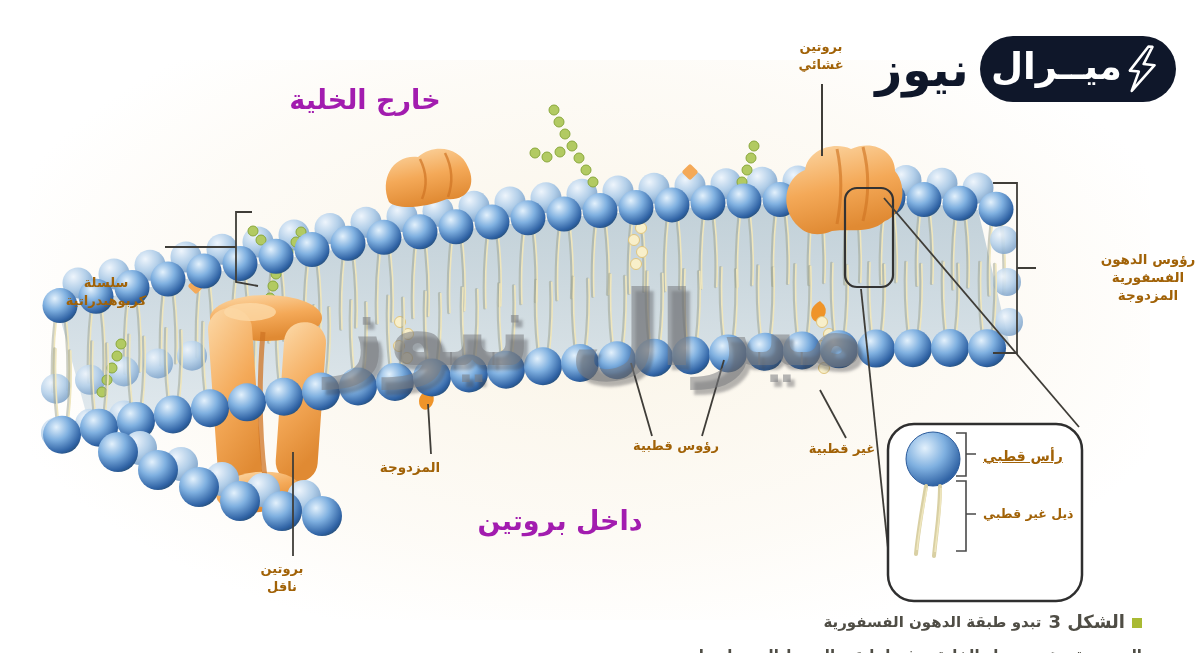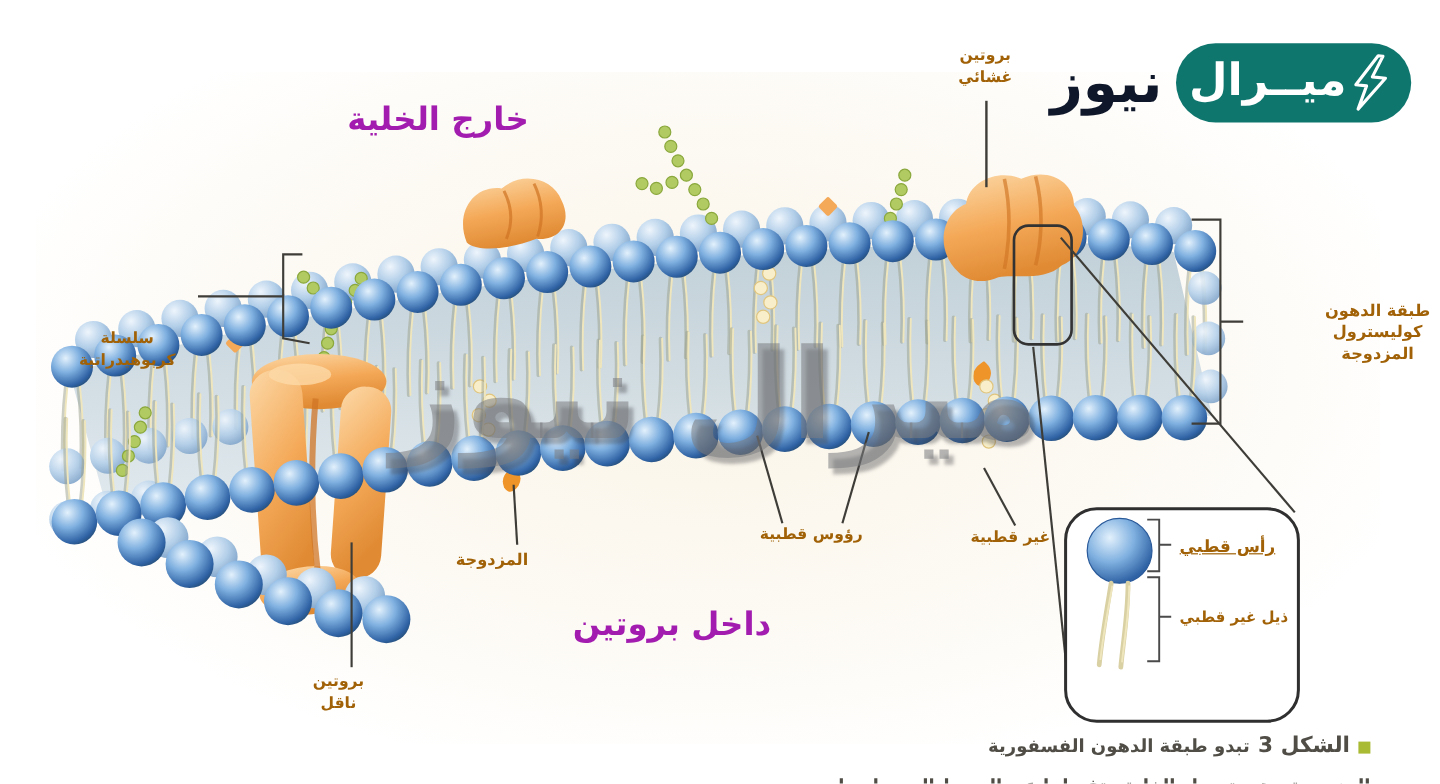--- a/index.html
+++ b/index.html
@@ -482,30 +482,30 @@
     <path d="M956,433 L966,433 L966,476 L956,476 M966,454 L976,454" stroke="#4a4a4a" stroke-width="1.6" fill="none"></path>
     <path d="M956,481 L966,481 L966,551 L956,551 M966,514 L976,514" stroke="#4a4a4a" stroke-width="1.6" fill="none"></path>
   </svg>
 
 <div id="watermark">ميرال نيوز</div>
 
 <div class="lbl lbl-big" style="left:255px;top:82px;width:220px;">خارج الخلية</div>
 <div class="lbl lbl-big" style="left:468px;top:503px;width:184px;">داخل بروتين</div>
 <div class="lbl lbl-sm" style="left:789px;top:38px;width:64px;">بروتين غشائي</div>
 <div class="lbl lbl-sm" style="left:52px;top:226px;width:108px;margin-top:48px;">سلسلة كربوهيدراتية</div>
-<div class="lbl lbl-sm" style="left:1100px;top:250px;width:96px;font-size:13.5px;">طبقة الدهون كوليسترول المزدوجة</div>
+<div class="lbl lbl-sm" style="left:1100px;top:250px;width:96px;font-size:13.5px;">رؤوس الدهون الفسفورية المزدوجة</div>
 <div class="lbl lbl-sm" style="left:362px;top:458px;width:96px;font-size:13.5px;">المزدوجة</div>
 <div class="lbl lbl-sm" style="left:628px;top:437px;width:96px;">رؤوس قطبية</div>
 <div class="lbl lbl-sm" style="left:800px;top:440px;width:84px;">غير قطبية</div>
 <div class="lbl lbl-sm" style="left:252px;top:560px;width:60px;">بروتين ناقل</div>
 <div class="lbl lbl-sm" style="left:983px;top:447px;width:92px;text-align:left;font-size:14px;text-decoration:underline;">رأس قطبي</div>
 <div class="lbl lbl-sm" style="left:983px;top:506px;width:100px;text-align:left;font-size:12.5px;">ذيل غير قطبي</div>
 
 <div id="logo">
-  <div id="logo-pill" style="background: #0f766e;">
+  <div id="logo-pill" style="background: #0f172a;">
     <div id="logo-pill-text">ميــرال</div>
     <svg id="logo-bolt" width="46" height="56" viewBox="0 0 46 56">
       <polygon points="26,4 10,30 19,30 14,50 34,22 23,22 30,4" fill="none" stroke="#ffffff" stroke-width="2.6" stroke-linejoin="round" transform="rotate(6 23 28)"></polygon>
     </svg>
   </div>
   <div id="logo-news" style="color: #0f172a;">نيوز</div>
 </div>
 
 <div id="caption">
   <div id="caption-bullet" style="background: rgb(169, 186, 51);"></div>

